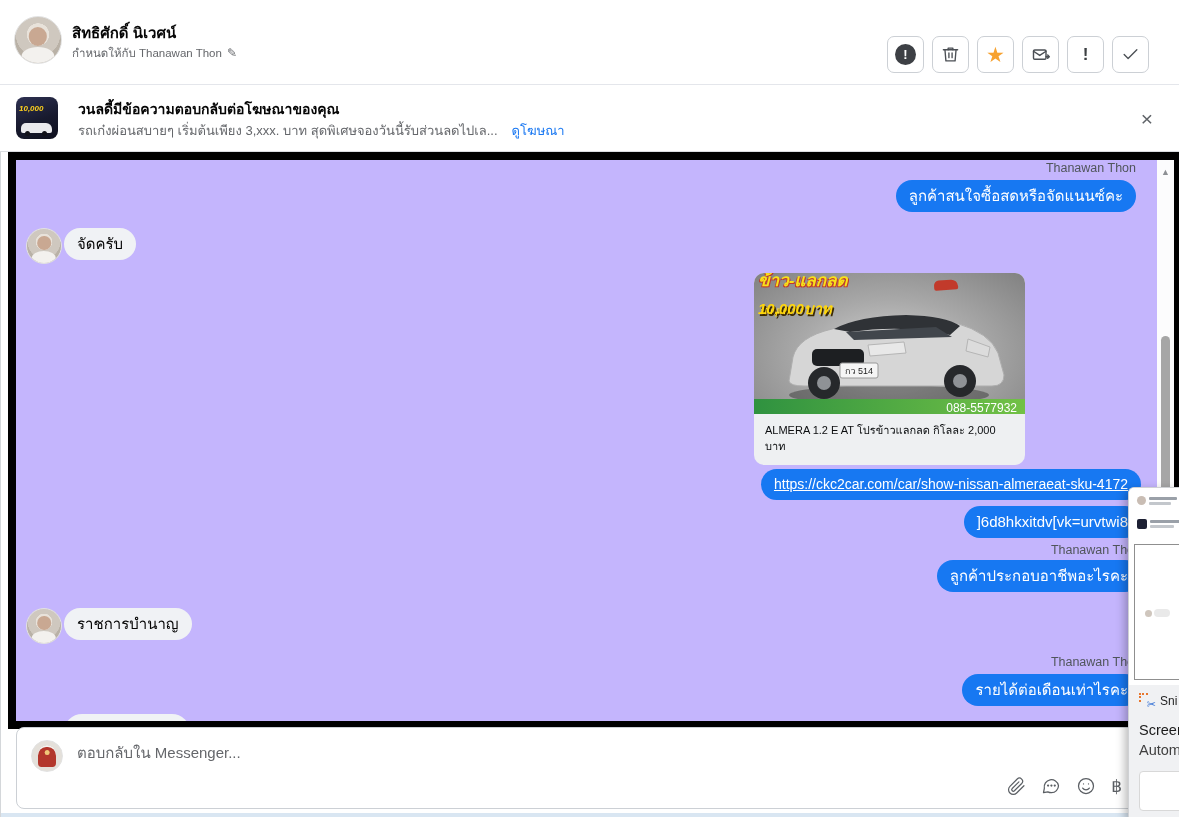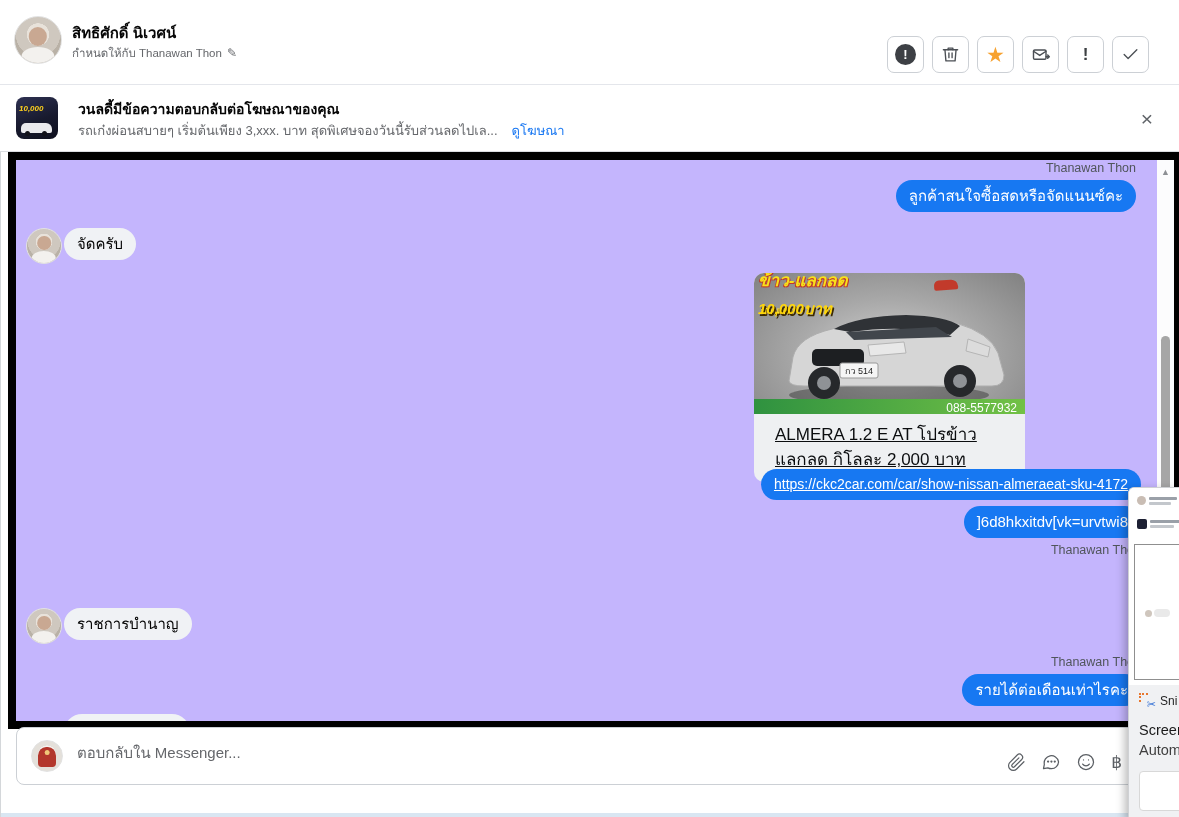--- a/index.html
+++ b/index.html
@@ -51,27 +51,27 @@
   .card-img{position:relative;width:271px;height:141px;
     background:radial-gradient(ellipse at 50% 58%,#d2d2d2 0%,#a8a8a8 48%,#818181 100%);}
   .promo1{position:absolute;left:4px;top:-7px;font-size:17px;font-weight:bold;font-style:italic;color:#f8e11a;
     text-shadow:1px 1px 0 #c0392b,-1px 1px 0 #c0392b;}
   .promo2{position:absolute;left:7px;top:14px;font-size:10px;font-weight:bold;color:#ffe32b;text-shadow:1px 1px 0 #4a2400;margin-top:16px;}
   .promo3{position:absolute;left:4px;top:24px;font-size:15px;font-weight:800;font-style:italic;color:#ffd60a;
     text-shadow:1.5px 1.5px 0 #3c2a00;}
   .promo-car{position:absolute;left:180px;top:7px;width:24px;height:10px;background:#c23a2b;border-radius:5px 7px 2px 2px;transform:rotate(-4deg);}
   .gstrip{position:absolute;left:0;right:0;bottom:0;height:15px;background:linear-gradient(90deg,#2f9240,#72c146);
     color:#fff;font-size:12px;text-align:right;padding:2px 8px 0 0;box-sizing:border-box;}
-  .caption{padding:9px 21px 10px;font-size:17px;color:#0b0d0f;line-height:1.45;white-space:normal;text-decoration:underline;}
+  .caption{padding:9px 11px 10px;font-size:11px;color:#0b0d0f;line-height:1.45;white-space:normal;}
   
   .sbar{position:absolute;right:0;top:0;bottom:0;width:17px;background:#fcfcfd;}
   .sarrow{position:absolute;top:7px;left:0;width:100%;text-align:center;font-size:9px;color:#8d9094;cursor:pointer;}
   .sthumb{position:absolute;right:4px;top:176px;width:9px;height:162px;border-radius:5px;background:#a6a6a6;cursor:pointer;}
   
-  .composer{position:absolute;left:16px;top:727px;width:1147px;height:58px;border:1px solid #ccd0d5;
+  .composer{position:absolute;left:16px;top:727px;width:1147px;height:82px;border:1px solid #ccd0d5;
     border-radius:8px;background:#fff;box-sizing:border-box;}
   .comp-ava{left:14px;top:12px;width:30px;height:30px;background:radial-gradient(circle at 50% 45%,#f4f2ef 0 40%,#e4e0da 41% 100%);}
   .comp-ava .logo{position:absolute;left:50%;top:50%;width:60%;height:66%;transform:translate(-50%,-46%);
     background:#b3372c;border-radius:45% 45% 20% 20%;}
   .comp-ava .logo-dot{position:absolute;left:50%;top:16%;width:26%;height:26%;transform:translateX(-50%);
     border-radius:50%;background:#f0c879;}
   .comp-input{position:absolute;left:58px;top:15px;width:700px;border:none;outline:none;font-size:15px;
     font-family:"Liberation Sans",sans-serif;color:#050505;background:transparent;}
   .comp-input::placeholder{color:#65676b;opacity:1;}
   .comp-icons{position:absolute;right:40px;bottom:12px;display:flex;gap:15px;align-items:center;}
@@ -199,20 +199,21 @@
         <div class="promo3">10,000บาท</div>
         <div class="gstrip">088-5577932</div>
       </div>
       <div class="caption">ALMERA 1.2 E AT โปรข้าวแลกลด กิโลละ 2,000 บาท</div>
     </div>
 
     <div class="bubble b-blue b-link" style="right:33px;top:309px;">https://ckc2car.com/car/show-nissan-almeraeat-sku-4172</div>
     <div class="bubble b-blue" style="right:33px;top:346px;">]6d8hkxitdv[vk=urvtwi8</div>
 
     <div class="lbl" style="right:33px;top:383px;">Thanawan Thon</div>
+    <div class="bubble b-blue" style="right:33px;top:400px;">ลูกค้าประกอบอาชีพอะไรคะ</div>
 
     <div class="avatar mini-ava" style="left:10px;top:448px;">
       <div class="head"></div>
       <div class="body"></div>
     </div>
     <div class="bubble b-gray" style="left:48px;top:448px;">ราชการบำนาญ</div>
 
     <div class="lbl" style="right:33px;top:495px;">Thanawan Thon</div>
     <div class="bubble b-blue" style="right:33px;top:514px;">รายได้ต่อเดือนเท่าไรคะ</div>
 

